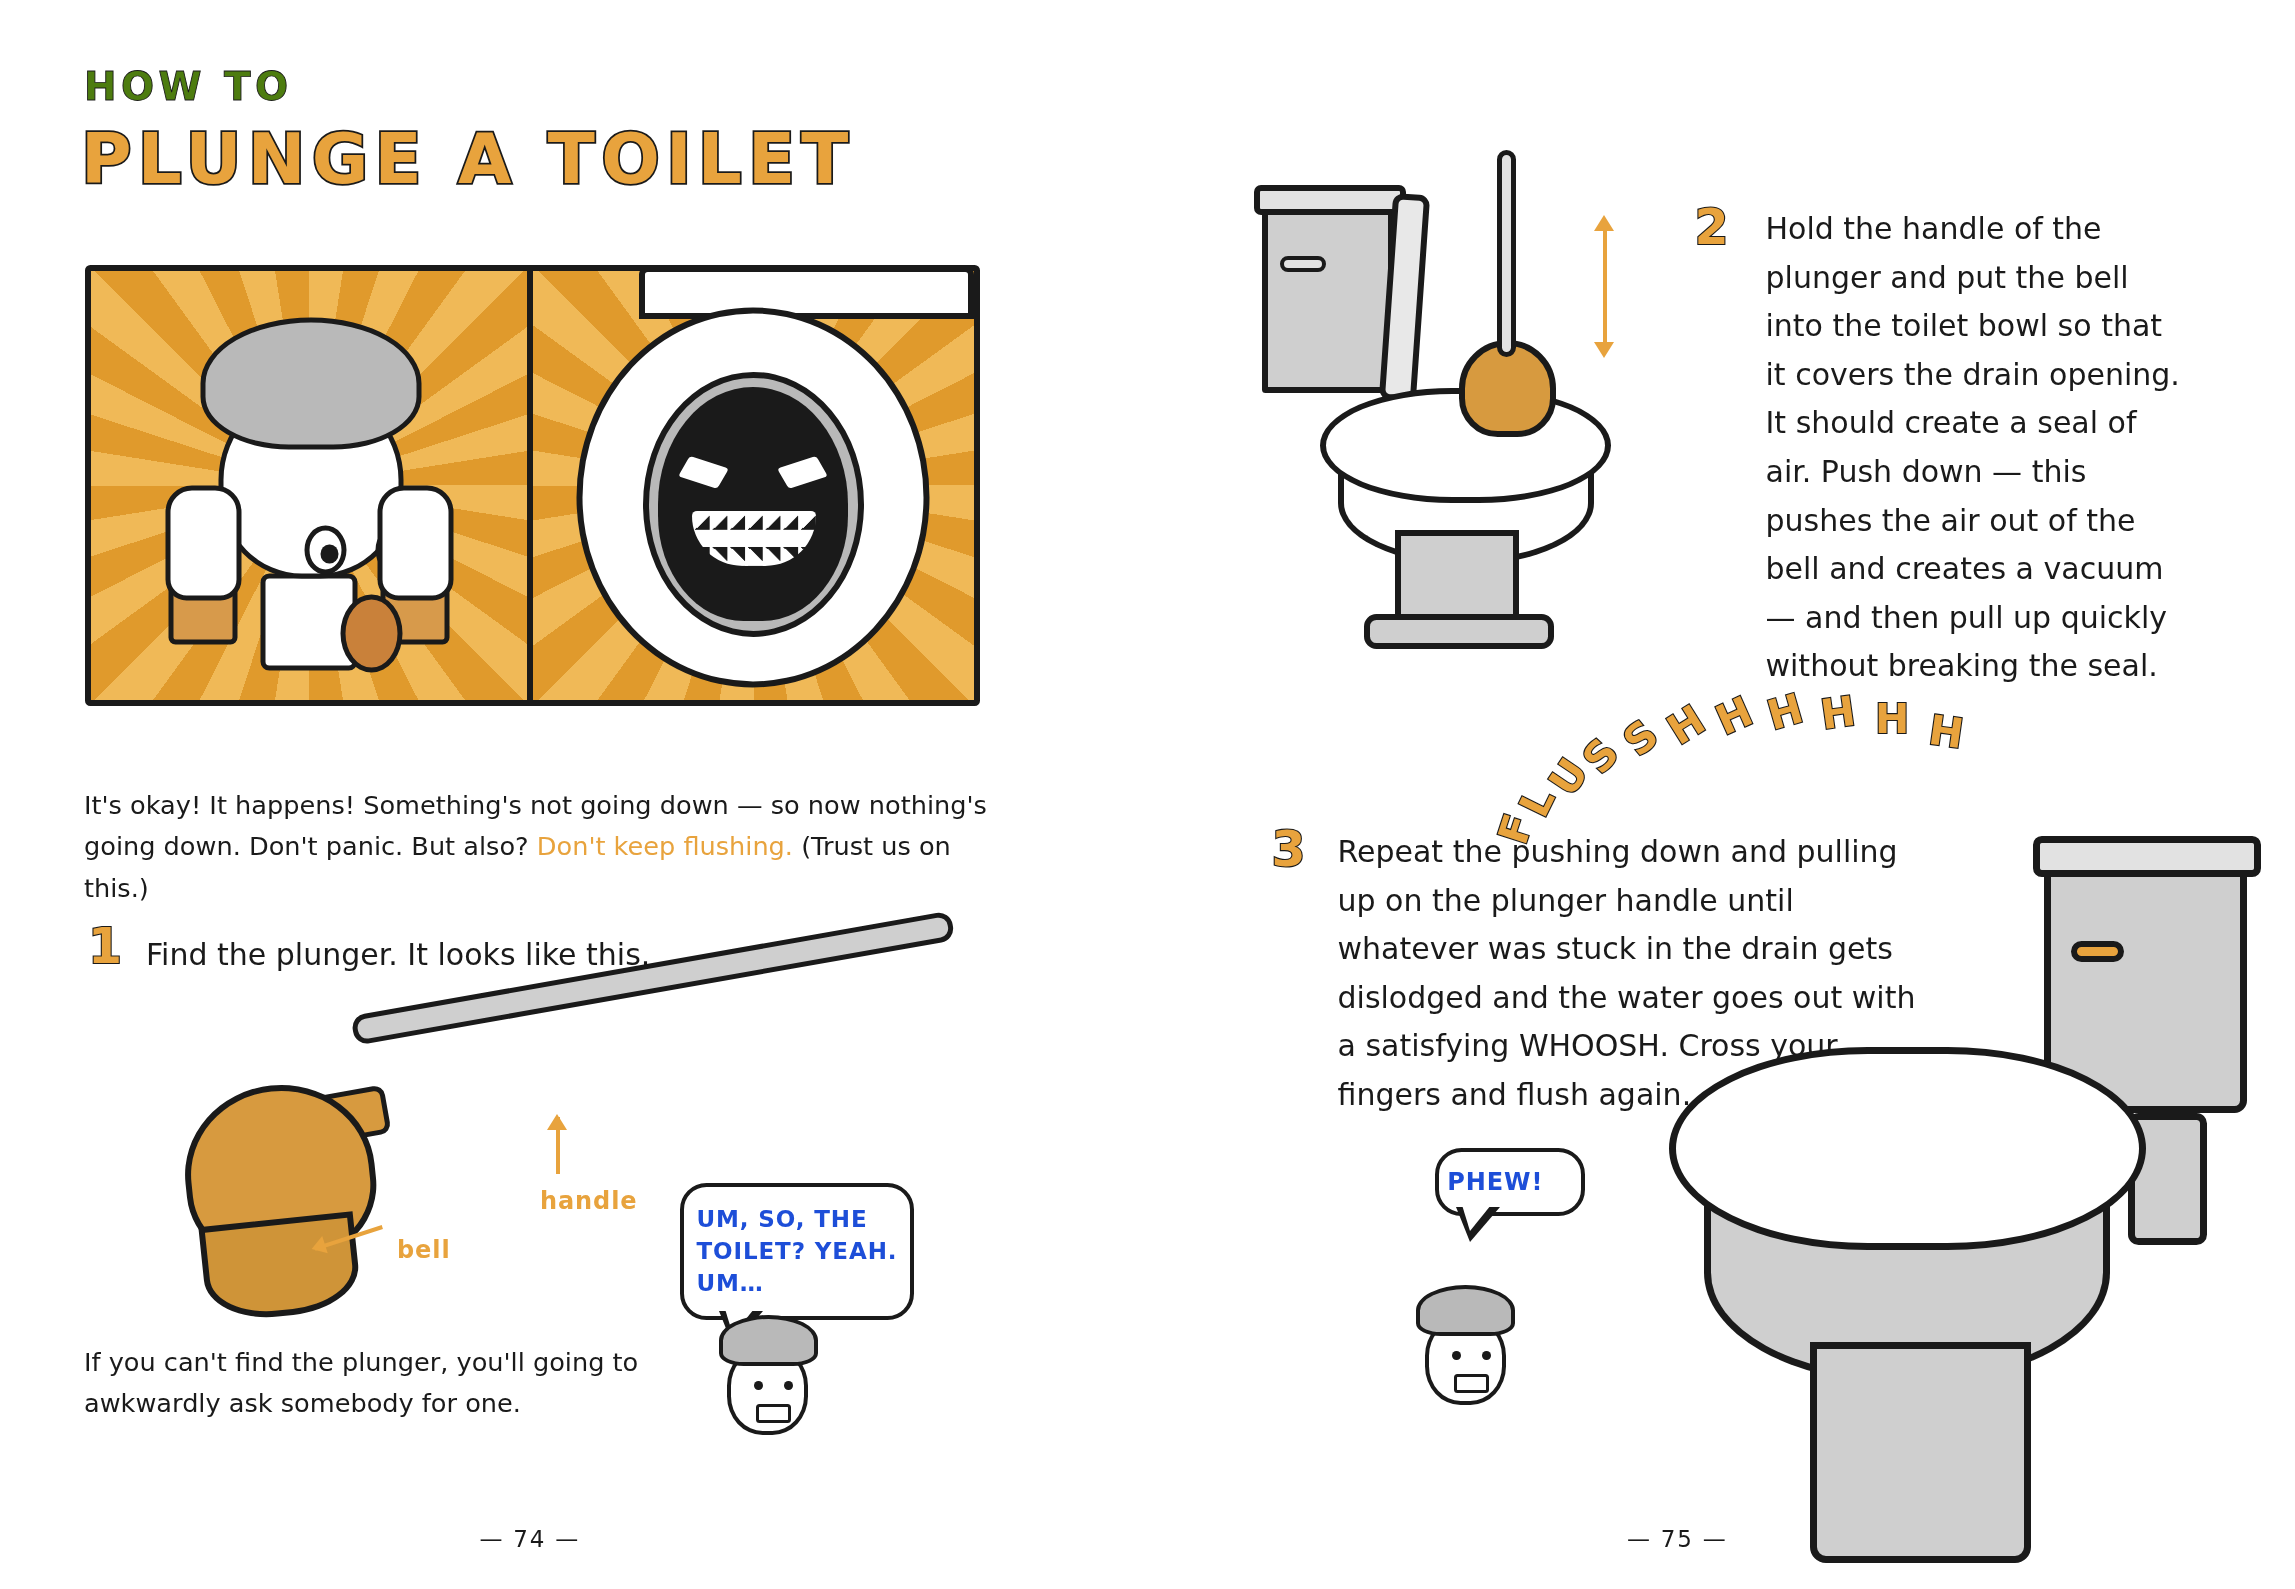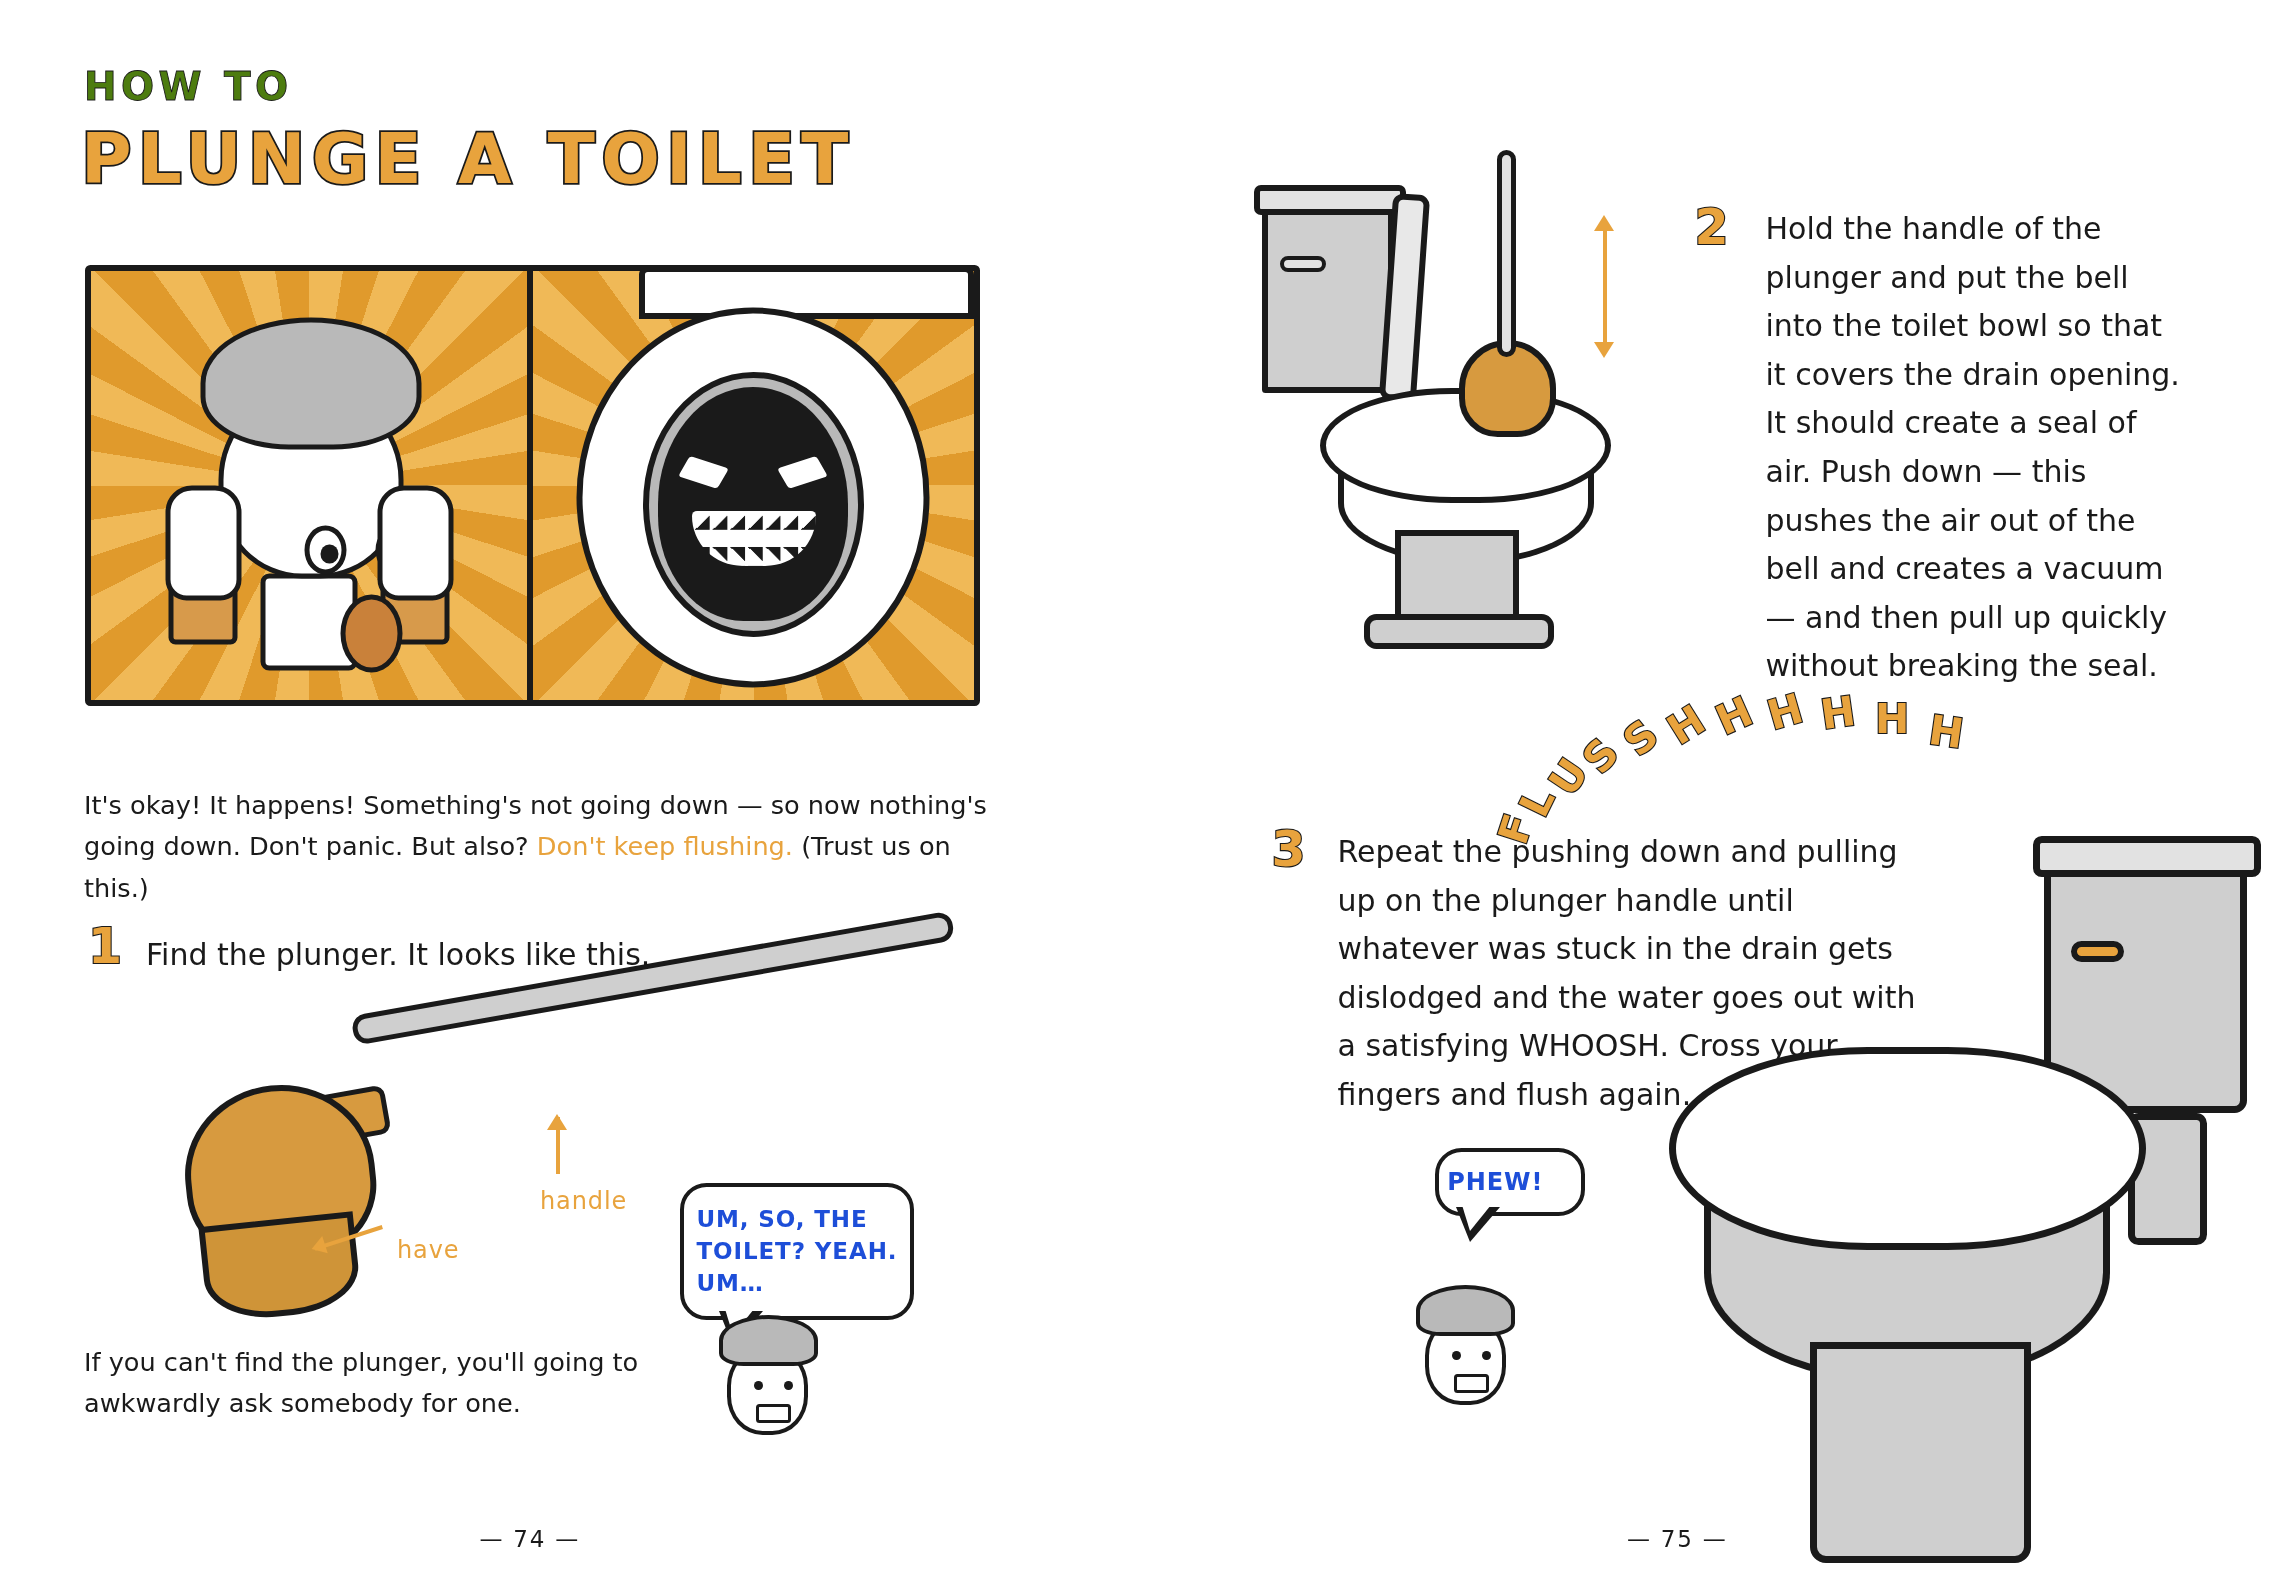--- a/index.html
+++ b/index.html
@@ -226,21 +226,21 @@
   }
   .p-collar {
     position:absolute; left: 221px; top: 93px; width: 79px; height: 49px;
     background:#d79a3f; border: 5.3px solid #1a1a1a; border-radius: 10.6px;
     transform: rotate(-10deg);
   }
   .label-arrow {
     position: absolute;
     color: #e8a33d;
     font-family: "DejaVu Sans", sans-serif;
-    font-weight: normal;
+    font-weight: bold;
     font-size: 24px;
     letter-spacing: 0.9px;
   }
   .handle-label { left: 540px; top: 1187px; }
   .handle-arrow {
     position:absolute; left: 556px; top: 1117px; width: 3.5px; height: 57px;
     background:#e8a33d;
   }
   .handle-arrow::before {
     content:''; position:absolute; left:-8.8px; top:-3.5px;
@@ -496,21 +496,21 @@
     <div class="plunger">
       <div class="p-handle"></div>
       <div class="p-collar"></div>
       <div class="p-bell"></div>
       <div class="p-cup"></div>
     </div>
 
     <div class="handle-arrow"></div>
     <div class="label-arrow handle-label">handle</div>
     <div class="bell-arrow"></div>
-    <div class="label-arrow bell-label">have</div>
+    <div class="label-arrow bell-label">bell</div>
 
     <div class="bubble bubble-left">
       <span>UM, SO, THE TOILET? YEAH. UM…</span>
       <div class="bubble-tail"></div>
     </div>
     <div class="mini-head mini-1">
       <div class="mini-face">
         <div class="mini-eye l"></div>
         <div class="mini-eye r"></div>
         <div class="mini-mouth"></div>

